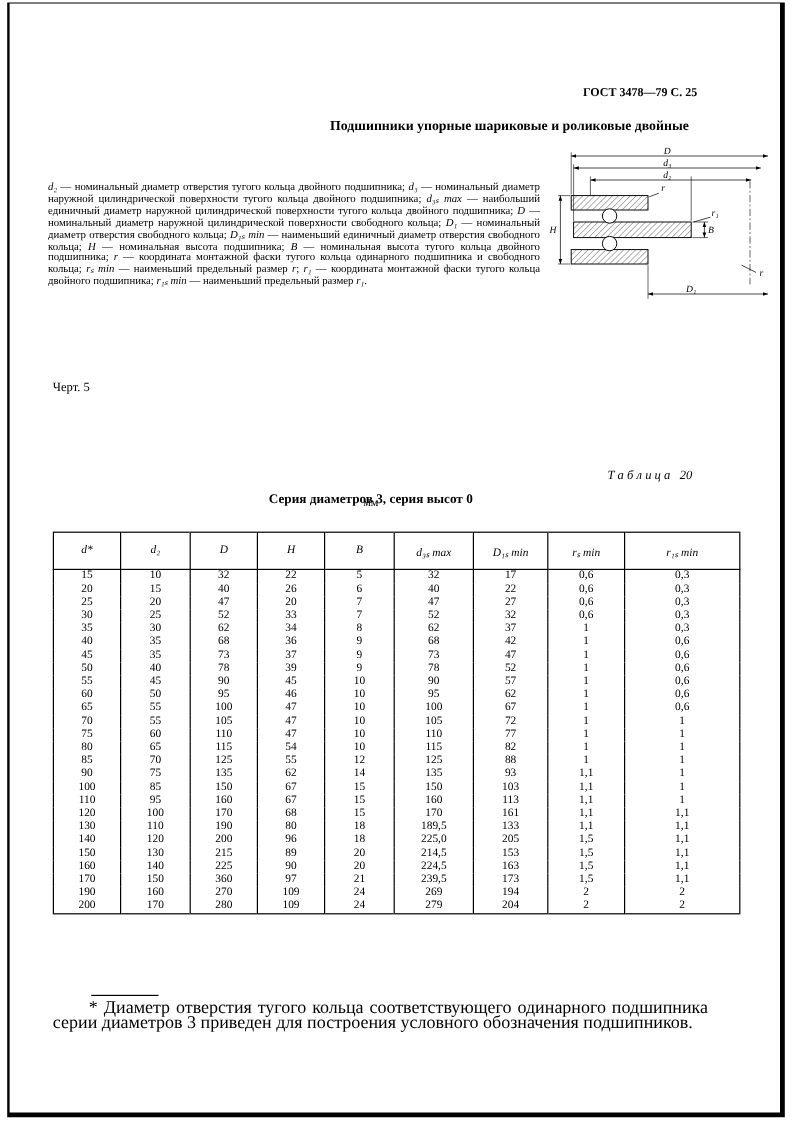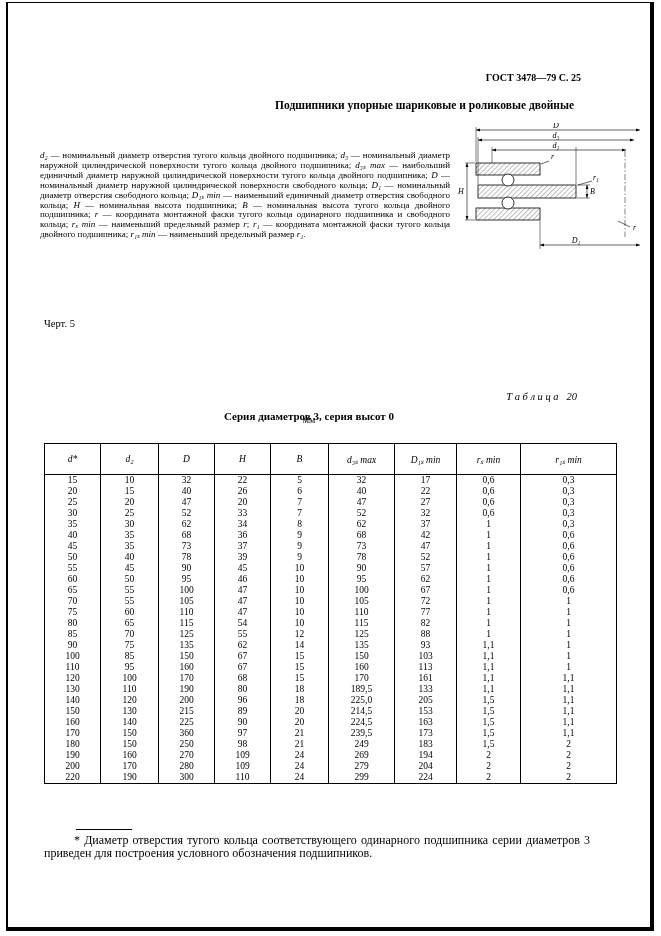--- a/index.html
+++ b/index.html
@@ -68,21 +68,21 @@
     border-left:1px solid #000; border-right:1px solid #000;
     height:11px; line-height:11px; padding:0;
     text-align:center; font-size:9.5px; white-space:nowrap;
   }
   .fnote-rule {
     position:absolute; top:829px; left:76px; width:56px;
     border-top:1px solid #000;
   }
   .footnote {
     position:absolute; top:834px; left:44px; width:546px;
-    font-size:12px; line-height:12.5px; text-align:justify; text-indent:30px;
+    font-size:15px; line-height:12.5px; text-align:justify; text-indent:30px;
   }
 </style>
 </head>
 <body>
 
 <div class="frame"></div>
 
 <div class="doc-ref">ГОСТ 3478—79 С. 25</div>
 
 <div class="title">Подшипники упорные шариковые и роликовые двойные</div>
@@ -436,31 +436,20 @@
         <td>150</td>
         <td>360</td>
         <td>97</td>
         <td>21</td>
         <td>239,5</td>
         <td>173</td>
         <td>1,5</td>
         <td>1,1</td>
       </tr>
       <tr>
-        <td>180</td>
-        <td>150</td>
-        <td>250</td>
-        <td>98</td>
-        <td>21</td>
-        <td>249</td>
-        <td>183</td>
-        <td>1,5</td>
-        <td>2</td>
-      </tr>
-      <tr>
         <td>190</td>
         <td>160</td>
         <td>270</td>
         <td>109</td>
         <td>24</td>
         <td>269</td>
         <td>194</td>
         <td>2</td>
         <td>2</td>
       </tr>
@@ -468,28 +457,17 @@
         <td>200</td>
         <td>170</td>
         <td>280</td>
         <td>109</td>
         <td>24</td>
         <td>279</td>
         <td>204</td>
         <td>2</td>
         <td>2</td>
       </tr>
-      <tr>
-        <td>220</td>
-        <td>190</td>
-        <td>300</td>
-        <td>110</td>
-        <td>24</td>
-        <td>299</td>
-        <td>224</td>
-        <td>2</td>
-        <td>2</td>
-      </tr>
     </tbody>
 </table>
 
 <div class="fnote-rule"></div>
 <p class="footnote">* Диаметр отверстия тугого кольца соответствующего одинарного подшипника серии диаметров 3 приведен для построения условного обозначения подшипников.</p>
 
 </body></html>

